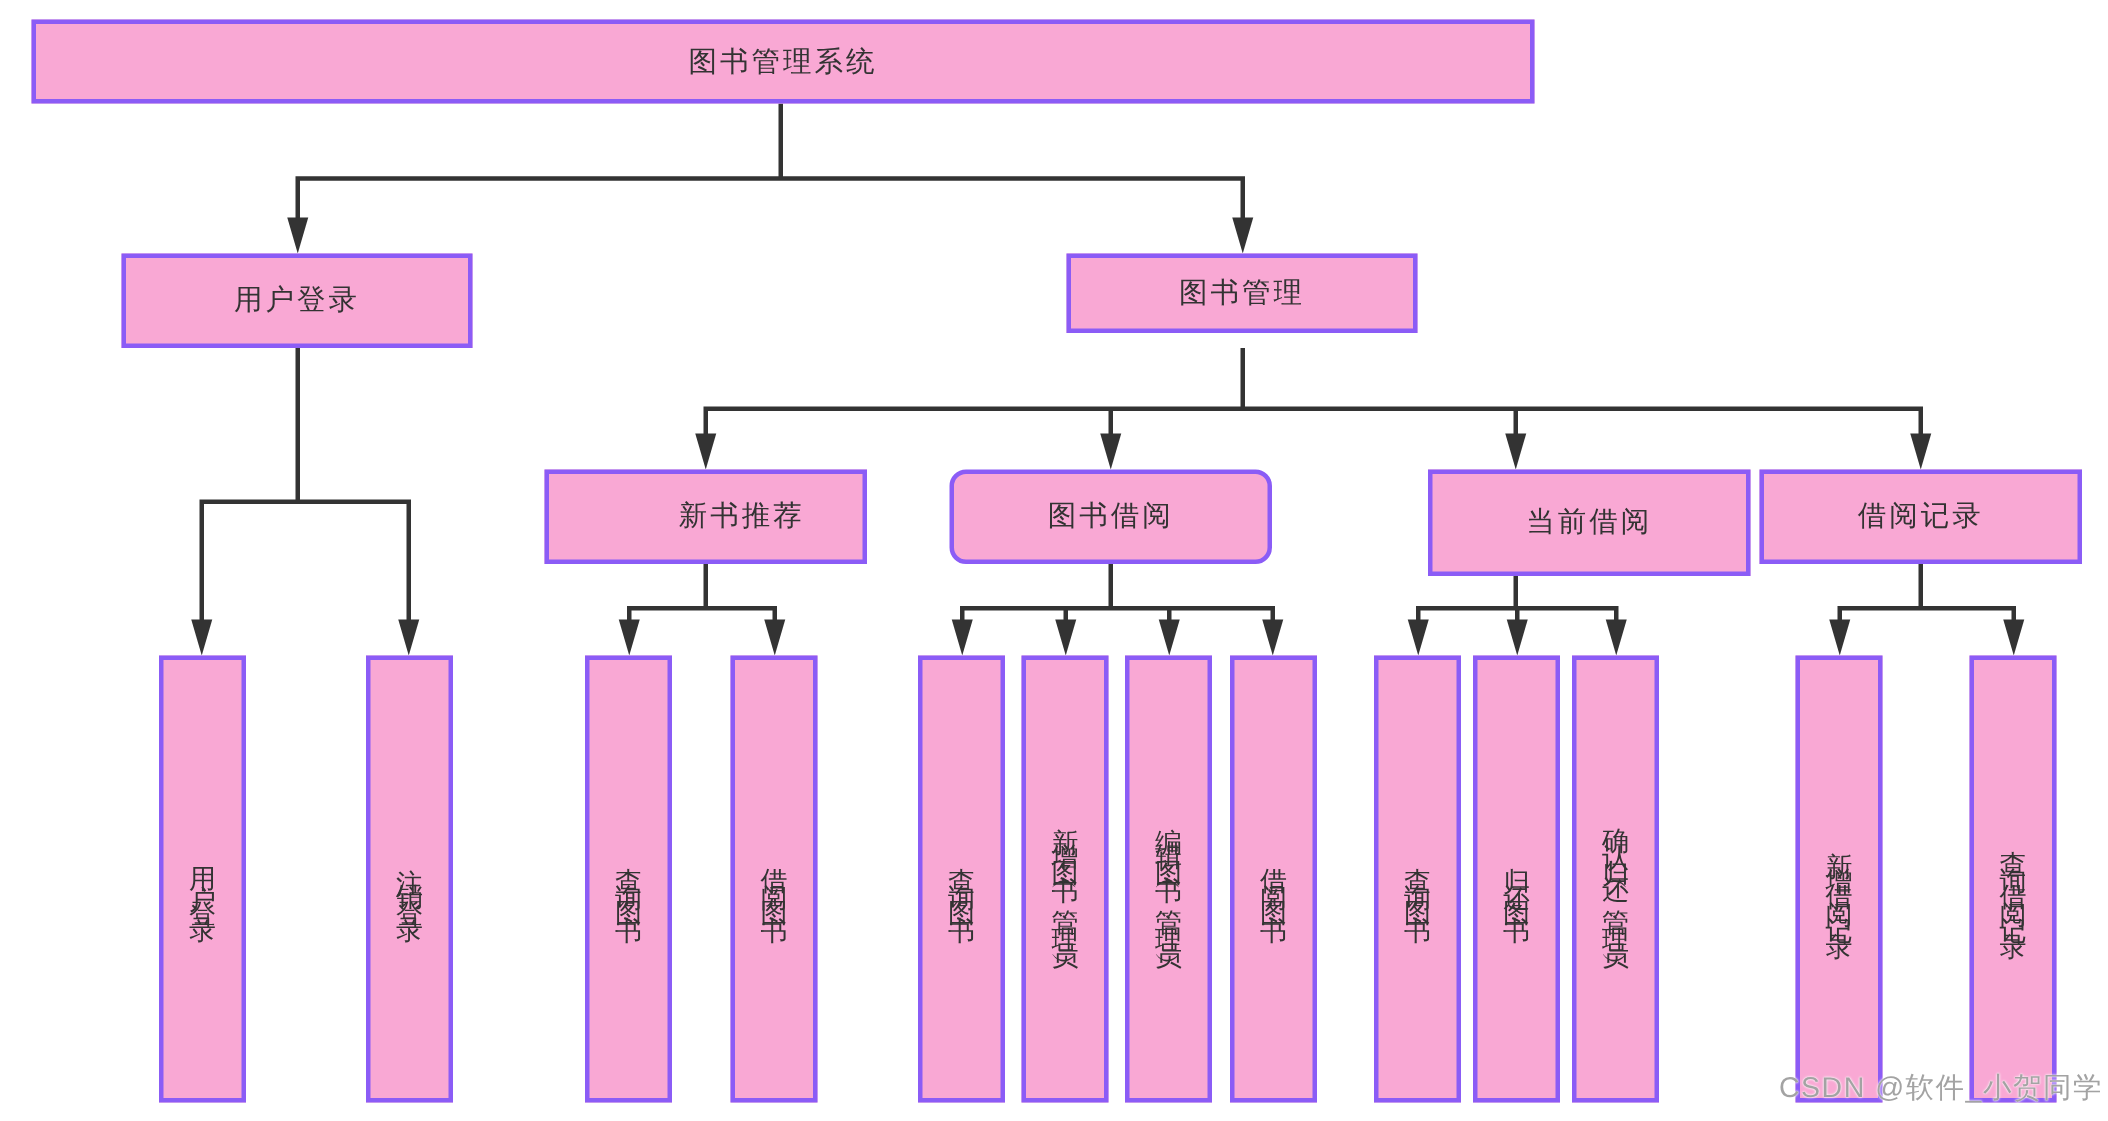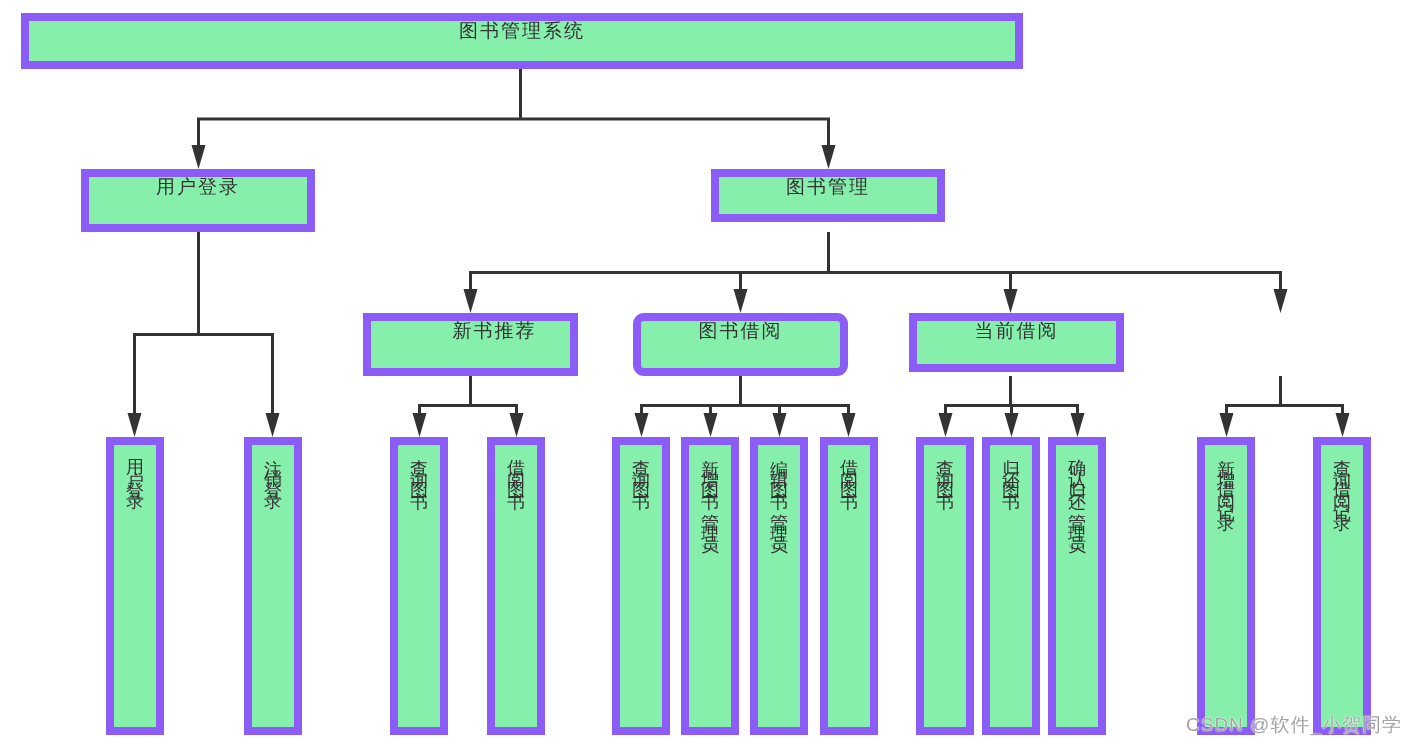--- a/index.html
+++ b/index.html
@@ -9,41 +9,41 @@
     background:#ffffff;
     font-family:"Liberation Sans","DejaVu Sans",sans-serif;
     color:#333333;
     overflow:hidden;
   }
   .connectors{position:absolute;left:0;top:0;width:1405px;height:747px;}
   .connectors path{stroke:#333333;stroke-width:3;fill:none;}
   .connectors polygon{fill:#333333;stroke:none;}
   .box{
     position:absolute;
-    border:8px solid #8b5cf6;
-    background:#86efac;
+    border:3px solid #8b5cf6;
+    background:#f9a8d4;
     box-sizing:border-box;
-    display:flex;justify-content:center;
+    display:flex;align-items:center;justify-content:center;
   }
   .hl{font-size:19px;letter-spacing:2px;line-height:1;white-space:nowrap;}
   .vl{
     writing-mode:vertical-rl;
     text-orientation:mixed;
     font-size:18px;
     letter-spacing:11px;
     line-height:1;
     white-space:nowrap;
   }
   
   .n-root{left:21px;top:13px;width:1002px;height:56px;}
   .n-userlogin{left:81px;top:169px;width:234px;height:63px;}
   .n-bookmgmt{left:711px;top:169px;width:234px;height:53px;}
   .n-l3a{left:363px;top:313px;width:215px;height:63px;padding-left:48px;}
   .n-l3b{left:633px;top:313px;width:215px;height:63px;border-radius:11px;}
-  .n-l3c{left:909px;top:313px;width:215px;height:59px;}
+  .n-l3c{left:952px;top:313px;width:215px;height:71px;}
   .n-l3d{left:1173px;top:313px;width:215px;height:63px;}
   .leaf{top:437px;width:58px;height:298px;}
   .n-lf1{left:106px;}  .n-lf2{left:244px;}
   .n-lf3{left:390px;}  .n-lf4{left:487px;}
   .n-lf5{left:612px;}  .n-lf6{left:681px;}
   .n-lf7{left:750px;}  .n-lf8{left:820px;}
   .n-lf9{left:916px;}  .n-lf10{left:982px;} .n-lf11{left:1048px;}
   .n-lf12{left:1197px;} .n-lf13{left:1313px;}
   .watermark{
     position:absolute;
@@ -117,20 +117,23 @@
 
   <div class="box n-l3a">
     <span class="hl">新书推荐</span>
   </div>
   <div class="box n-l3b">
     <span class="hl">图书借阅</span>
   </div>
   <div class="box n-l3c">
     <span class="hl">当前借阅</span>
   </div>
+  <div class="box n-l3d">
+    <span class="hl">借阅记录</span>
+  </div>
 
   <div class="box leaf n-lf1">
     <span class="vl">用户登录</span>
   </div>
   <div class="box leaf n-lf2">
     <span class="vl">注销登录</span>
   </div>
 
   <div class="box leaf n-lf3">
     <span class="vl">查询图书</span>

